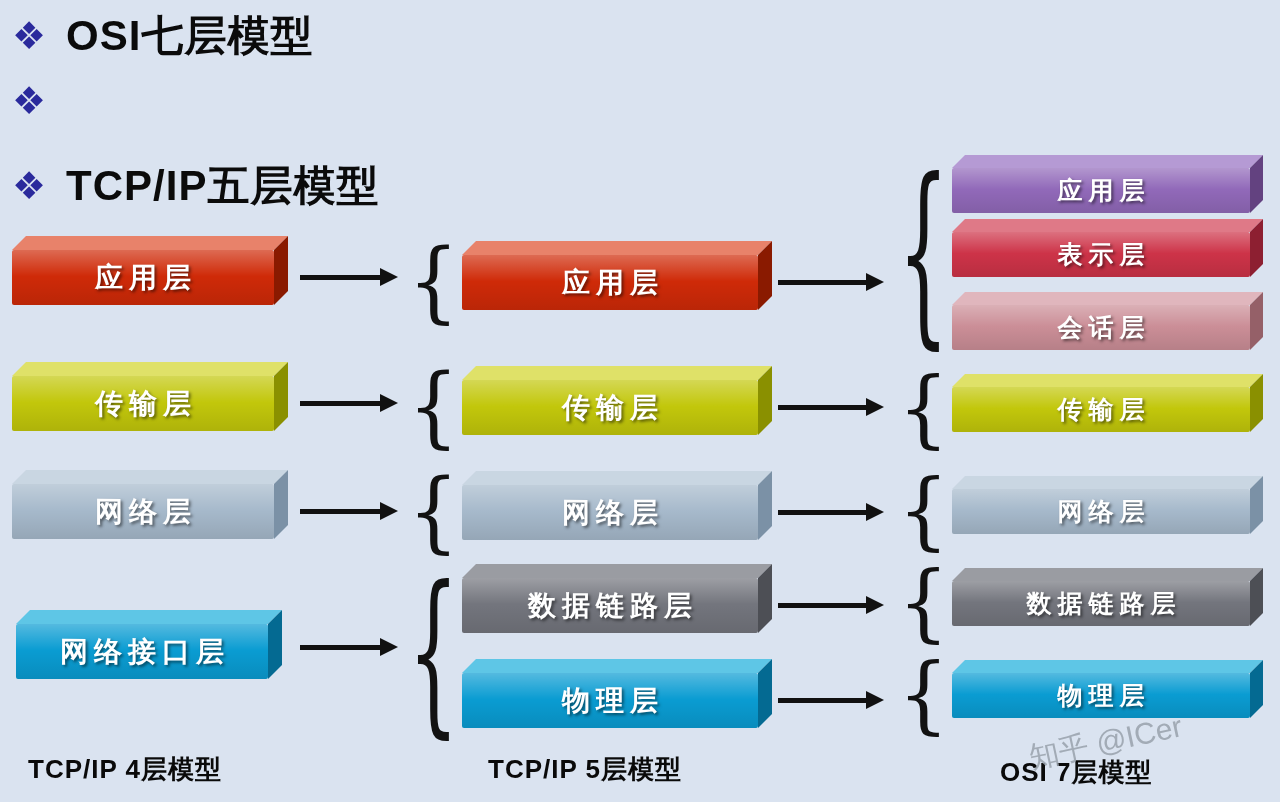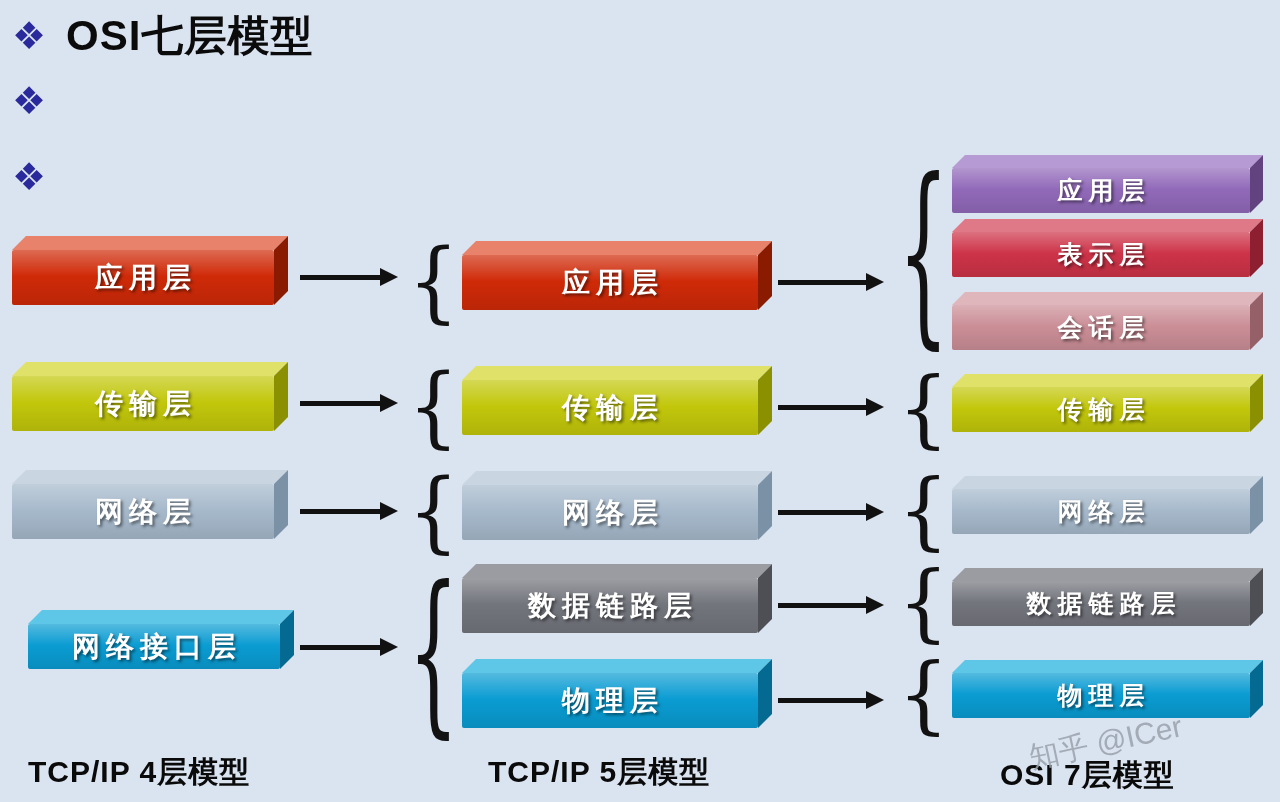--- a/index.html
+++ b/index.html
@@ -63,21 +63,21 @@
   
   .brace {
     position:absolute; height:80px; line-height:80px; font-size:80px;
     font-family:"DejaVu Serif",serif; color:#121212;
     transform:scaleY(var(--sy,1)); transform-origin:center center;
     user-select:none;
   }
 
   
   .caption {
-    position:absolute; font-size:30px; font-weight:bold; color:#0a0a0a;
+    position:absolute; font-size:26px; font-weight:bold; color:#0a0a0a;
     letter-spacing:1px; white-space:nowrap;
   }
 
   
   .watermark {
     position:absolute; left:1028px; top:722px;
     font-size:30px; color:#99a2ac; opacity:.85;
     transform:rotate(-12deg); white-space:nowrap;
   }
 </style>
@@ -86,20 +86,21 @@
 
 <div class="bullet" style="left:12px;top:8px">
   <span class="diamond">❖</span>
   <span class="btext">OSI七层模型</span>
 </div>
 <div class="bullet" style="left:12px;top:82px">
   <span class="diamond">❖</span>
 </div>
 <div class="bullet" style="left:12px;top:158px">
   <span class="diamond">❖</span>
+  <span class="btext">TCP/IP五层模型</span>
 </div>
 
 <div class="block" style="left: 12px; top: 236px; width: 262px; height: 69px; --front: #cf2a08; --top: #e8826a; --side: #8a1a00;">
   <span class="topface"></span>
   <span class="sideface"></span>
   <span class="front">
       <span class="label">应用层</span>
     </span>
 </div>
 <div class="block" style="left: 12px; top: 362px; width: 262px; height: 69px; --front: #c2c70b; --top: #dfe168; --side: #8a9000;">
@@ -109,21 +110,21 @@
       <span class="label">传输层</span>
     </span>
 </div>
 <div class="block" style="left: 12px; top: 470px; width: 262px; height: 69px; --front: #a6b9cb; --top: #c9d6e2; --side: #7b91a6;">
   <span class="topface"></span>
   <span class="sideface"></span>
   <span class="front">
       <span class="label">网络层</span>
     </span>
 </div>
-<div class="block" style="left: 28px; top: 610px; width: 252px; height: 59px; font-family: Liberation Mono, monospace; --front: #0a9cd2; --top: #5ec6e6; --side: #046a92;">
+<div class="block" style="left: 16px; top: 610px; width: 252px; height: 69px; font-family: Liberation Mono, monospace; --front: #0a9cd2; --top: #5ec6e6; --side: #046a92;">
   <span class="topface"></span>
   <span class="sideface"></span>
   <span class="front">
       <span class="label">网络接口层</span>
     </span>
 </div>
 
 <div class="arrow" style="left:300px;top:268px;width:98px">
     <span class="shaft"></span>
     <span class="head"></span>

